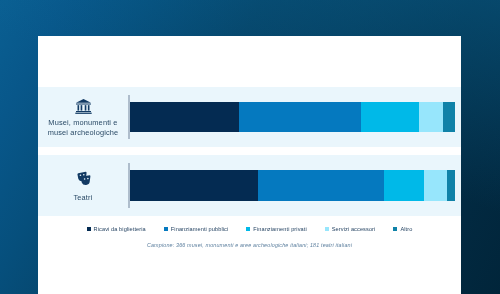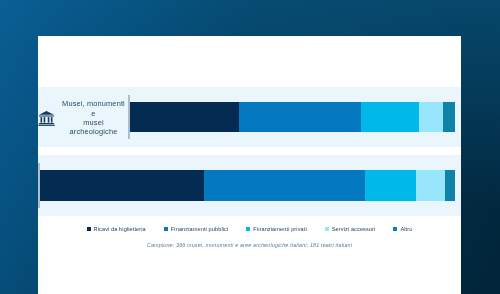--- a/index.html
+++ b/index.html
@@ -30,21 +30,21 @@
   .row{
     position:absolute;left:0;width:423px;
     background:#eaf6fc;
     display:flex;align-items:stretch;
   }
   .row-museums{top:51px;height:60px;}
   .row-theatres{top:119px;height:61px;}
 
   .rowlabel{
     width:90px;flex:0 0 90px;
-    display:flex;flex-direction:row;align-items:center;justify-content:space-between;
+    display:flex;flex-direction:column;align-items:center;justify-content:center;
     gap:4px;
     padding-top:2px;
   }
   .rowlabel .icon{display:block;line-height:0;}
   .rowlabel .cap{
     font-size:7.4px;line-height:9.4px;color:#2a4a66;text-align:center;
     letter-spacing:.15px;
   }
   .rowlabel .cap.single{margin-top:2px;}
 
@@ -111,20 +111,37 @@
             <div class="seg" style="width: 33.5%; background: rgb(4, 43, 82);"></div>
             <div class="seg" style="width: 37.5%; background: rgb(5, 121, 191);"></div>
             <div class="seg" style="width: 17.8%; background: rgb(0, 185, 232);"></div>
             <div class="seg" style="width: 7.6%; background: rgb(151, 230, 252);"></div>
             <div class="seg" style="width: 3.6%; background: rgb(15, 130, 168);"></div>
           </div>
       </div>
     </div>
 
     <div class="row row-theatres">
+      <div class="rowlabel">
+        <span class="icon">
+          <svg width="17" height="16" viewBox="0 0 24 23">
+            <g fill="#123a63">
+              <path d="M4.5 3.2 L15 1.2 Q16.6 1.2 16.4 3 L15.6 10.4 Q15.2 14.2 10.6 14.8 Q6 15.1 4.6 11.6 L3.3 5 Q3.1 3.5 4.5 3.2 Z"></path>
+              <path d="M9.5 8.5 L23 6.2 Q24.6 6.2 24.3 8 L23.3 15.6 Q22.9 19.6 18.2 20.2 Q13.5 20.6 12 17 L10.5 10.3 Q10.2 8.8 9.5 8.5 Z" transform="translate(-2.4,0)"></path>
+            </g>
+            <g fill="#eaf6fc">
+              <circle cx="7.6" cy="6.1" r="1.15"></circle>
+              <circle cx="12.4" cy="5.3" r="1.15"></circle>
+              <circle cx="13.6" cy="11.6" r="1.15"></circle>
+              <circle cx="18.3" cy="10.9" r="1.15"></circle>
+            </g>
+          </svg>
+        </span>
+        <span class="cap single">Teatri</span>
+      </div>
       <div class="plot">
         <div class="axis"></div>
         <div class="bar" id="bar-theatres">
             <div class="seg" style="width: 39.5%; background: rgb(4, 43, 82);"></div>
             <div class="seg" style="width: 38.8%; background: rgb(5, 121, 191);"></div>
             <div class="seg" style="width: 12.2%; background: rgb(0, 185, 232);"></div>
             <div class="seg" style="width: 7%; background: rgb(151, 230, 252);"></div>
             <div class="seg" style="width: 2.5%; background: rgb(15, 130, 168);"></div>
           </div>
       </div>

